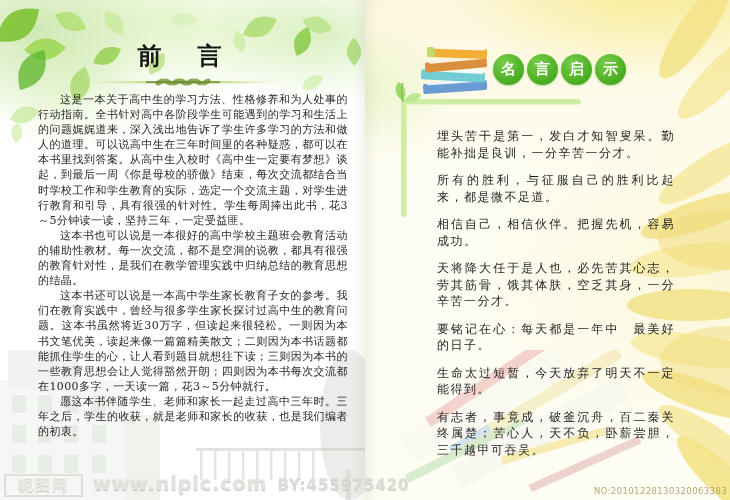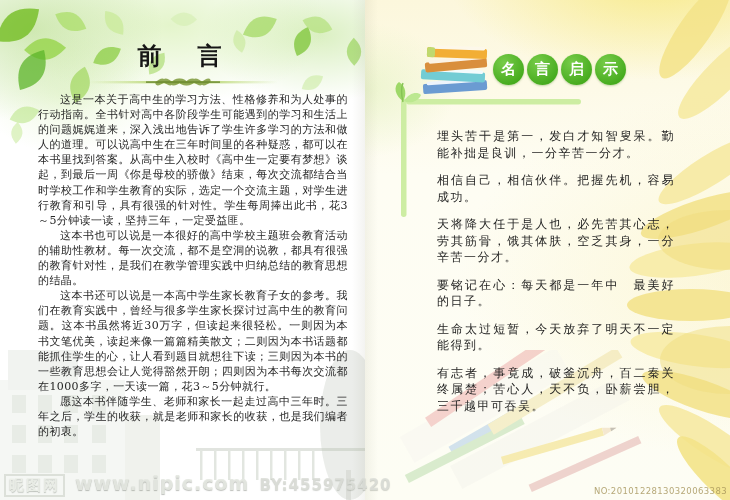--- a/index.html
+++ b/index.html
@@ -44,21 +44,21 @@
   .quotes { position:absolute; left:72px; top:128px; width:238px; z-index:2; }
   .quotes p { font-family:Liberation Serif, serif; font-size:12px; line-height:16.5px;
     letter-spacing:1.5px; color:#1f1f1f; text-align:justify; margin-bottom:11px; }
 
   
   .seam { position:absolute; left:352px; top:0; width:26px; height:500px; z-index:1;
     background:linear-gradient(to right, rgba(0,0,0,0), rgba(140,140,115,.10) 50%, rgba(0,0,0,0)); }
   .wm-left { position:absolute; left:4px; bottom:3px; z-index:5; display:flex; align-items:baseline; gap:10px;
     font-weight:bold; }
   .wm-site { font-size:15px; color:rgba(236,239,233,.9); border:2px solid rgba(214,218,210,.8);
-    padding:0 3px; letter-spacing:2px; text-shadow:0 1px 1px rgba(125,130,122,.45); }
+    padding:0 12px; letter-spacing:2px; text-shadow:0 1px 1px rgba(125,130,122,.45); }
   .wm-url { font-size:19px; color:rgba(228,231,225,.92); letter-spacing:1px;
     text-shadow:0 1px 1px rgba(125,130,122,.5); }
   .wm-by { font-size:15px; color:rgba(218,221,215,.85); letter-spacing:1px;
     text-shadow:0 1px 1px rgba(140,144,136,.4); }
   .wm-serial { position:absolute; right:3px; bottom:4px; z-index:5; font-size:8.5px;
     color:rgba(164,146,88,.8); letter-spacing:.4px;text-align:center; }
 </style>
 </head>
 <body>
 
@@ -223,20 +223,21 @@
       <div class="badge-row">
         <span class="badge">名</span>
         <span class="badge">言</span>
         <span class="badge">启</span>
         <span class="badge">示</span>
       </div>
     </header>
 
     <div class="quotes">
       <p>埋头苦干是第一，发白才知智叟呆。勤能补拙是良训，一分辛苦一分才。</p>
+      <p>所有的胜利，与征服自己的胜利比起来，都是微不足道。</p>
       <p>相信自己，相信伙伴。把握先机，容易成功。</p>
       <p>天将降大任于是人也，必先苦其心志，劳其筋骨，饿其体肤，空乏其身，一分辛苦一分才。</p>
       <p>要铭记在心：每天都是一年中　最美好的日子。</p>
       <p>生命太过短暂，今天放弃了明天不一定能得到。</p>
       <p>有志者，事竟成，破釜沉舟，百二秦关终属楚；苦心人，天不负，卧薪尝胆，三千越甲可吞吴。</p>
     </div>
 
     <div class="wm-serial">NO:20101228130320063383</div>
   </section>
 

